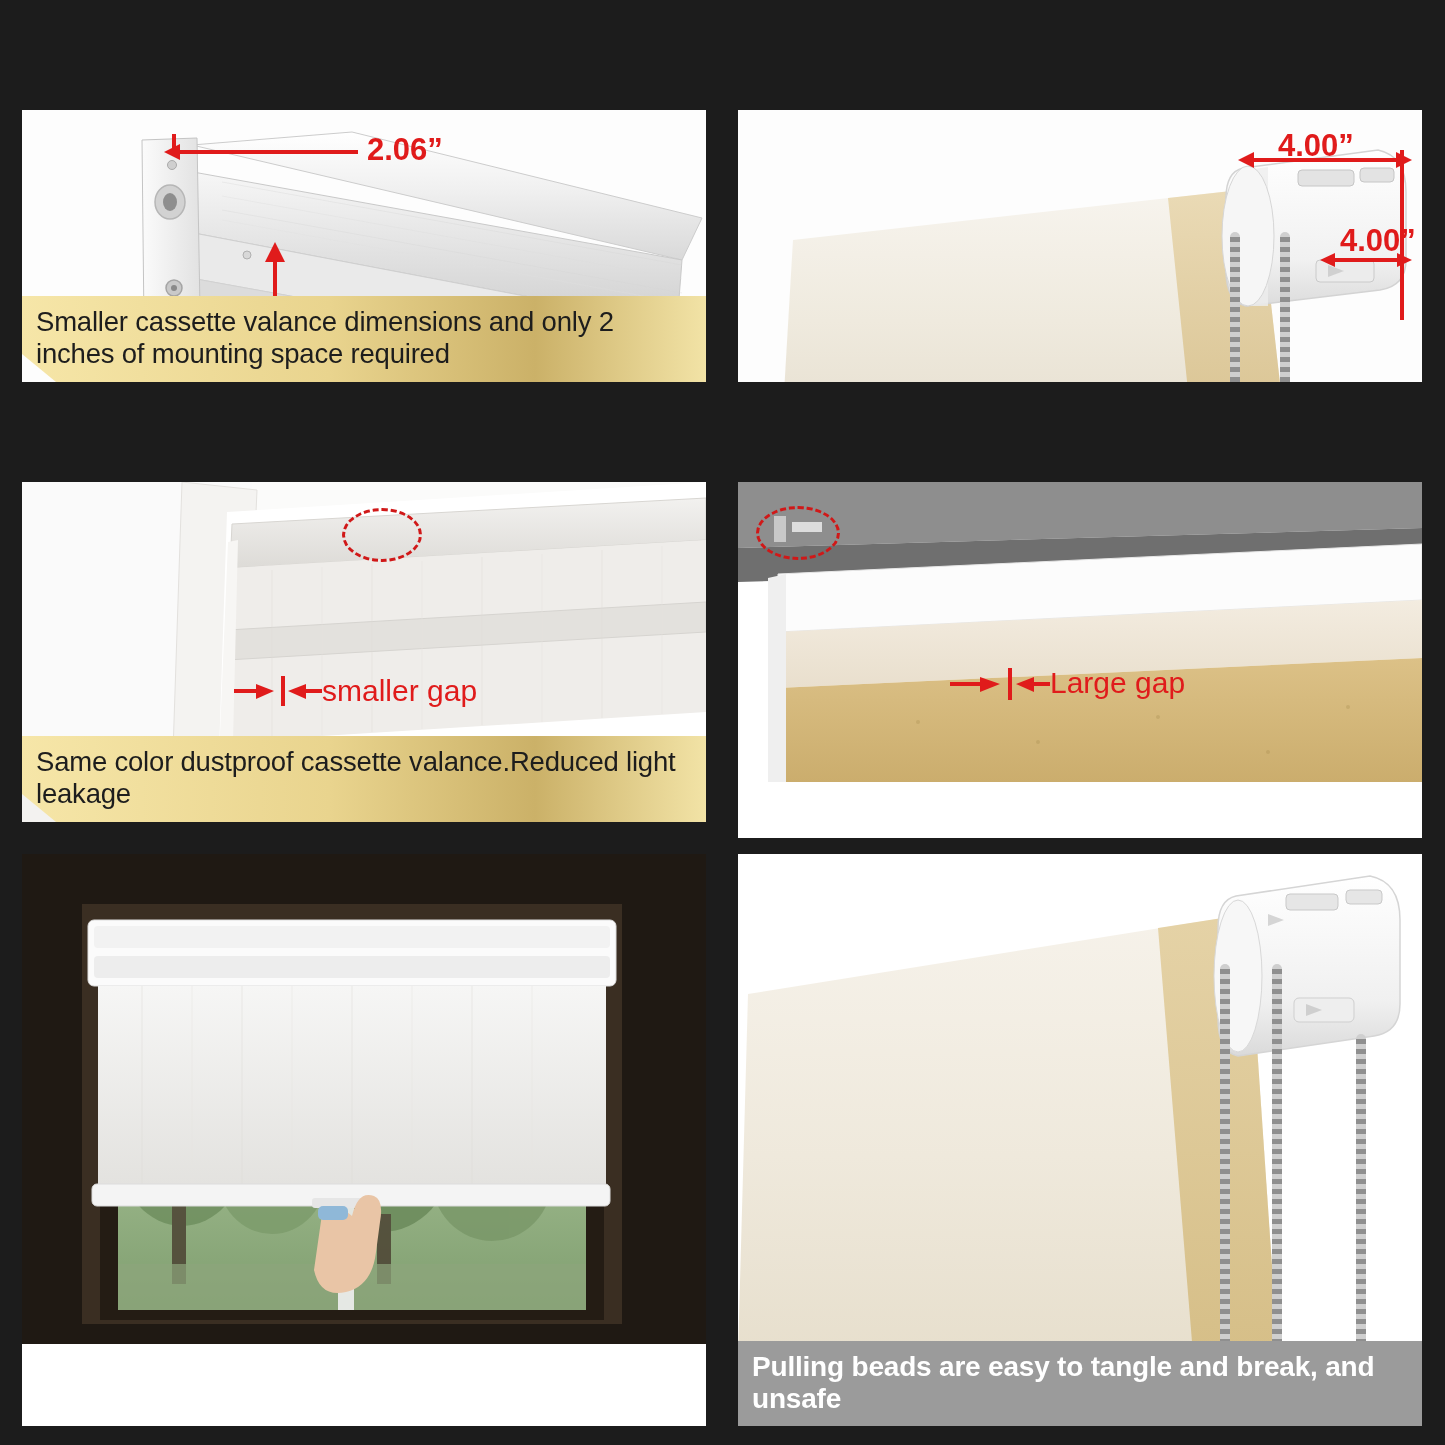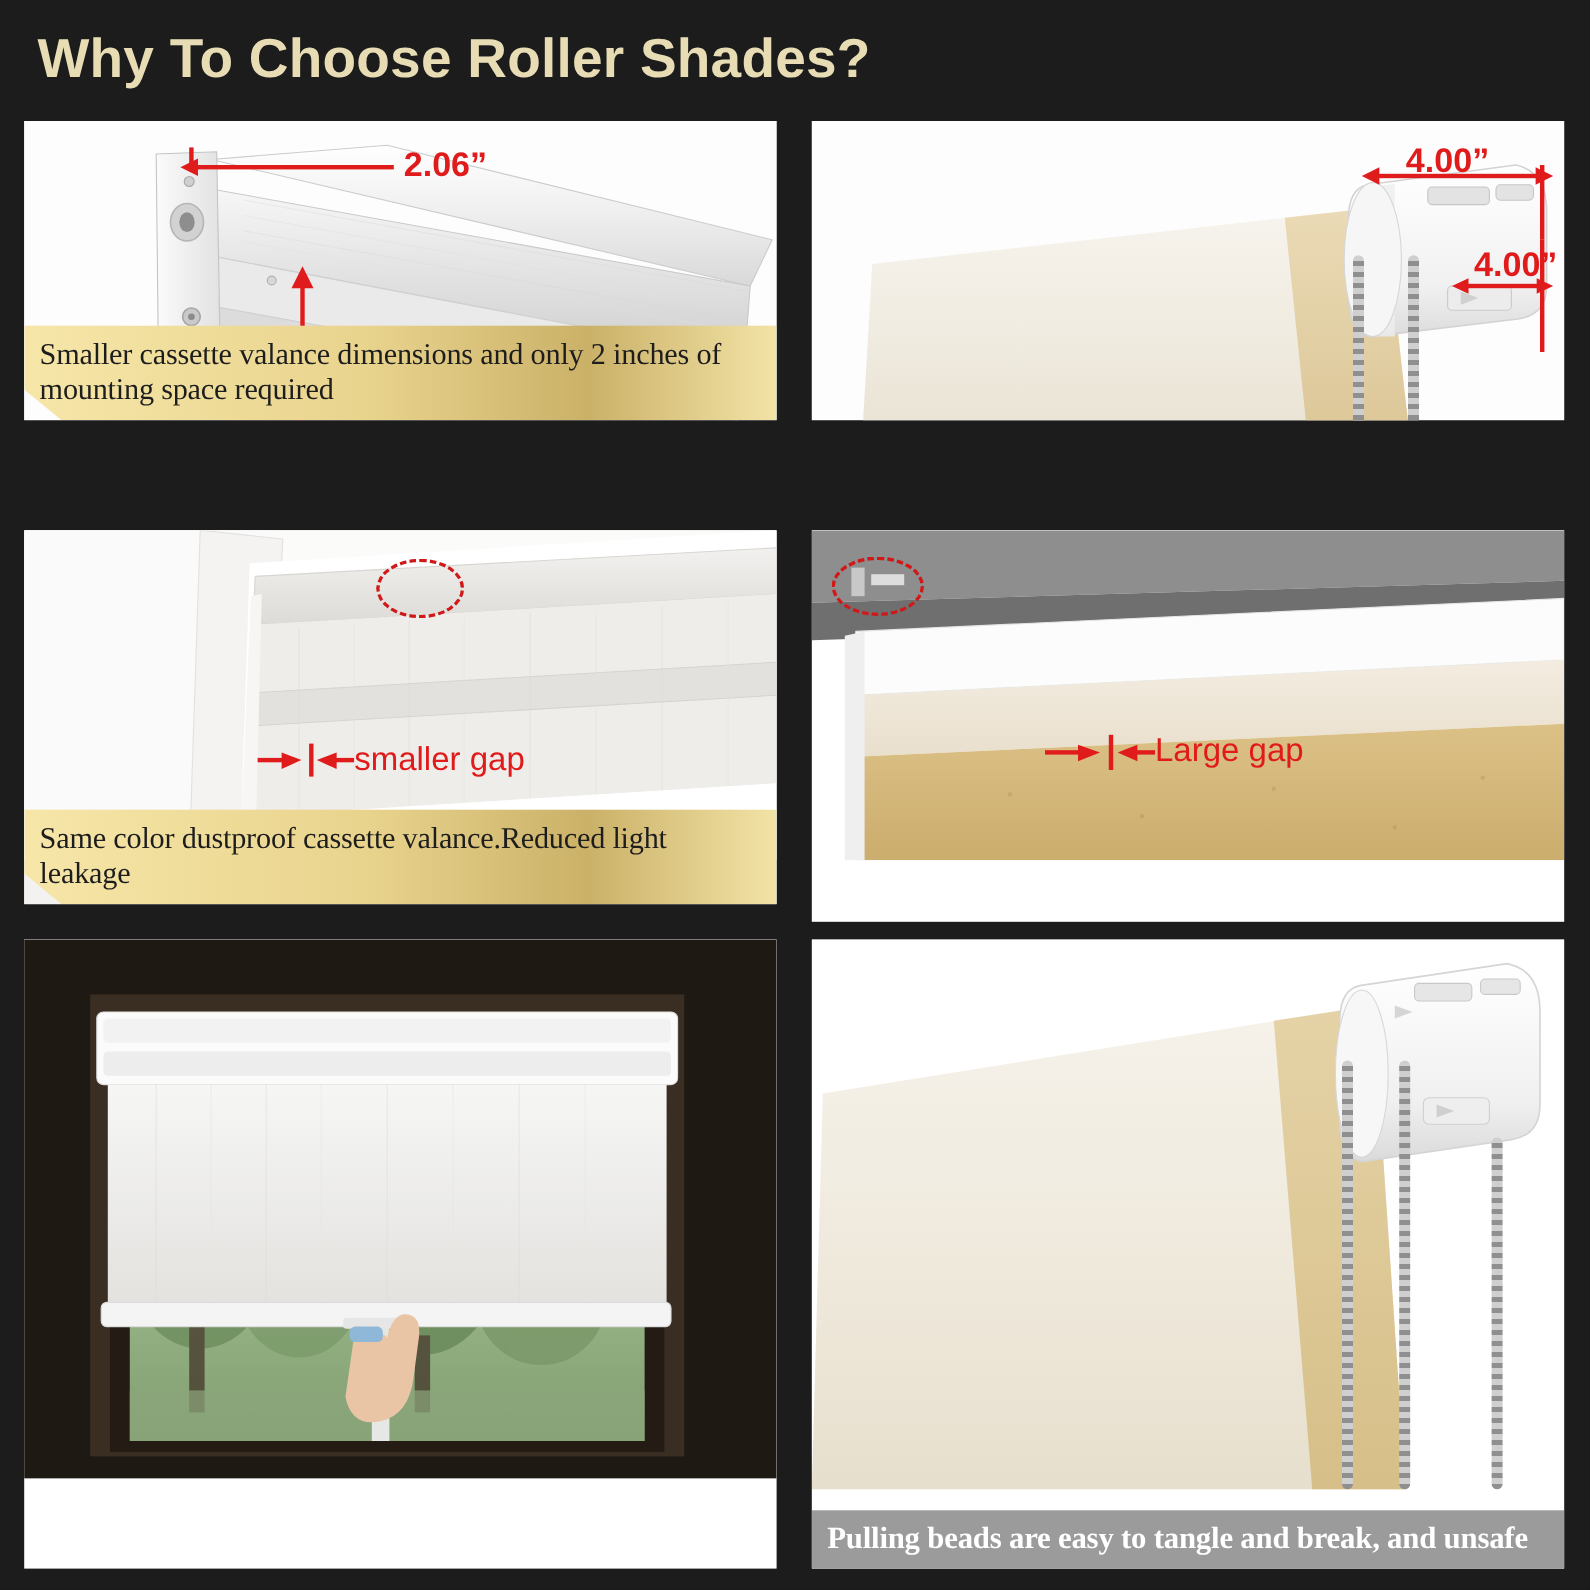--- a/index.html
+++ b/index.html
@@ -52,21 +52,20 @@
     left: 0;
     bottom: 0;
     width: 100%;
     box-sizing: border-box;
     padding: 10px 14px 12px 14px;
     font-size: 27.5px;
     font-weight: 500;
     line-height: 1.17;
     color: #1d1d1d;
     letter-spacing: -0.2px;
-    font-family: Liberation Serif, serif;
   }
   .caption.gold {
     background: linear-gradient(90deg, #f6e6a8 0%, #e9d48e 45%, #cbb168 75%, #f2e3a6 100%);
     color: #1d1d1d;
     clip-path: polygon(0 0, 100% 0, 100% 100%, 34px 100%, 0 calc(100% - 28px));
   }
   .caption.gray {
     background: #9b9b9b;
     color: #ffffff;
     font-weight: bold;
@@ -109,21 +108,20 @@
     width:10px;
     background-image: repeating-linear-gradient(180deg,#cfcfcf 0 5px,#8f8f8f 5px 10px);
     border-radius:5px;
   }
 </style>
 </head>
 <body>
 
 <div class="page">
 
-  <div class="title">Why To Choose Roller Shades?</div>
 
   <div class="grid">
 
     <div class="cell" style="left:0px; top:0px; width:684px; height:272px;">
       <div class="photo">
         <div class="bg-white"></div>
 
         <svg width="684" height="300" viewBox="0 0 684 300" style="position:absolute;left:0;top:0;">
           <defs>
             <linearGradient id="g1" x1="0" y1="0" x2="0" y2="1">

